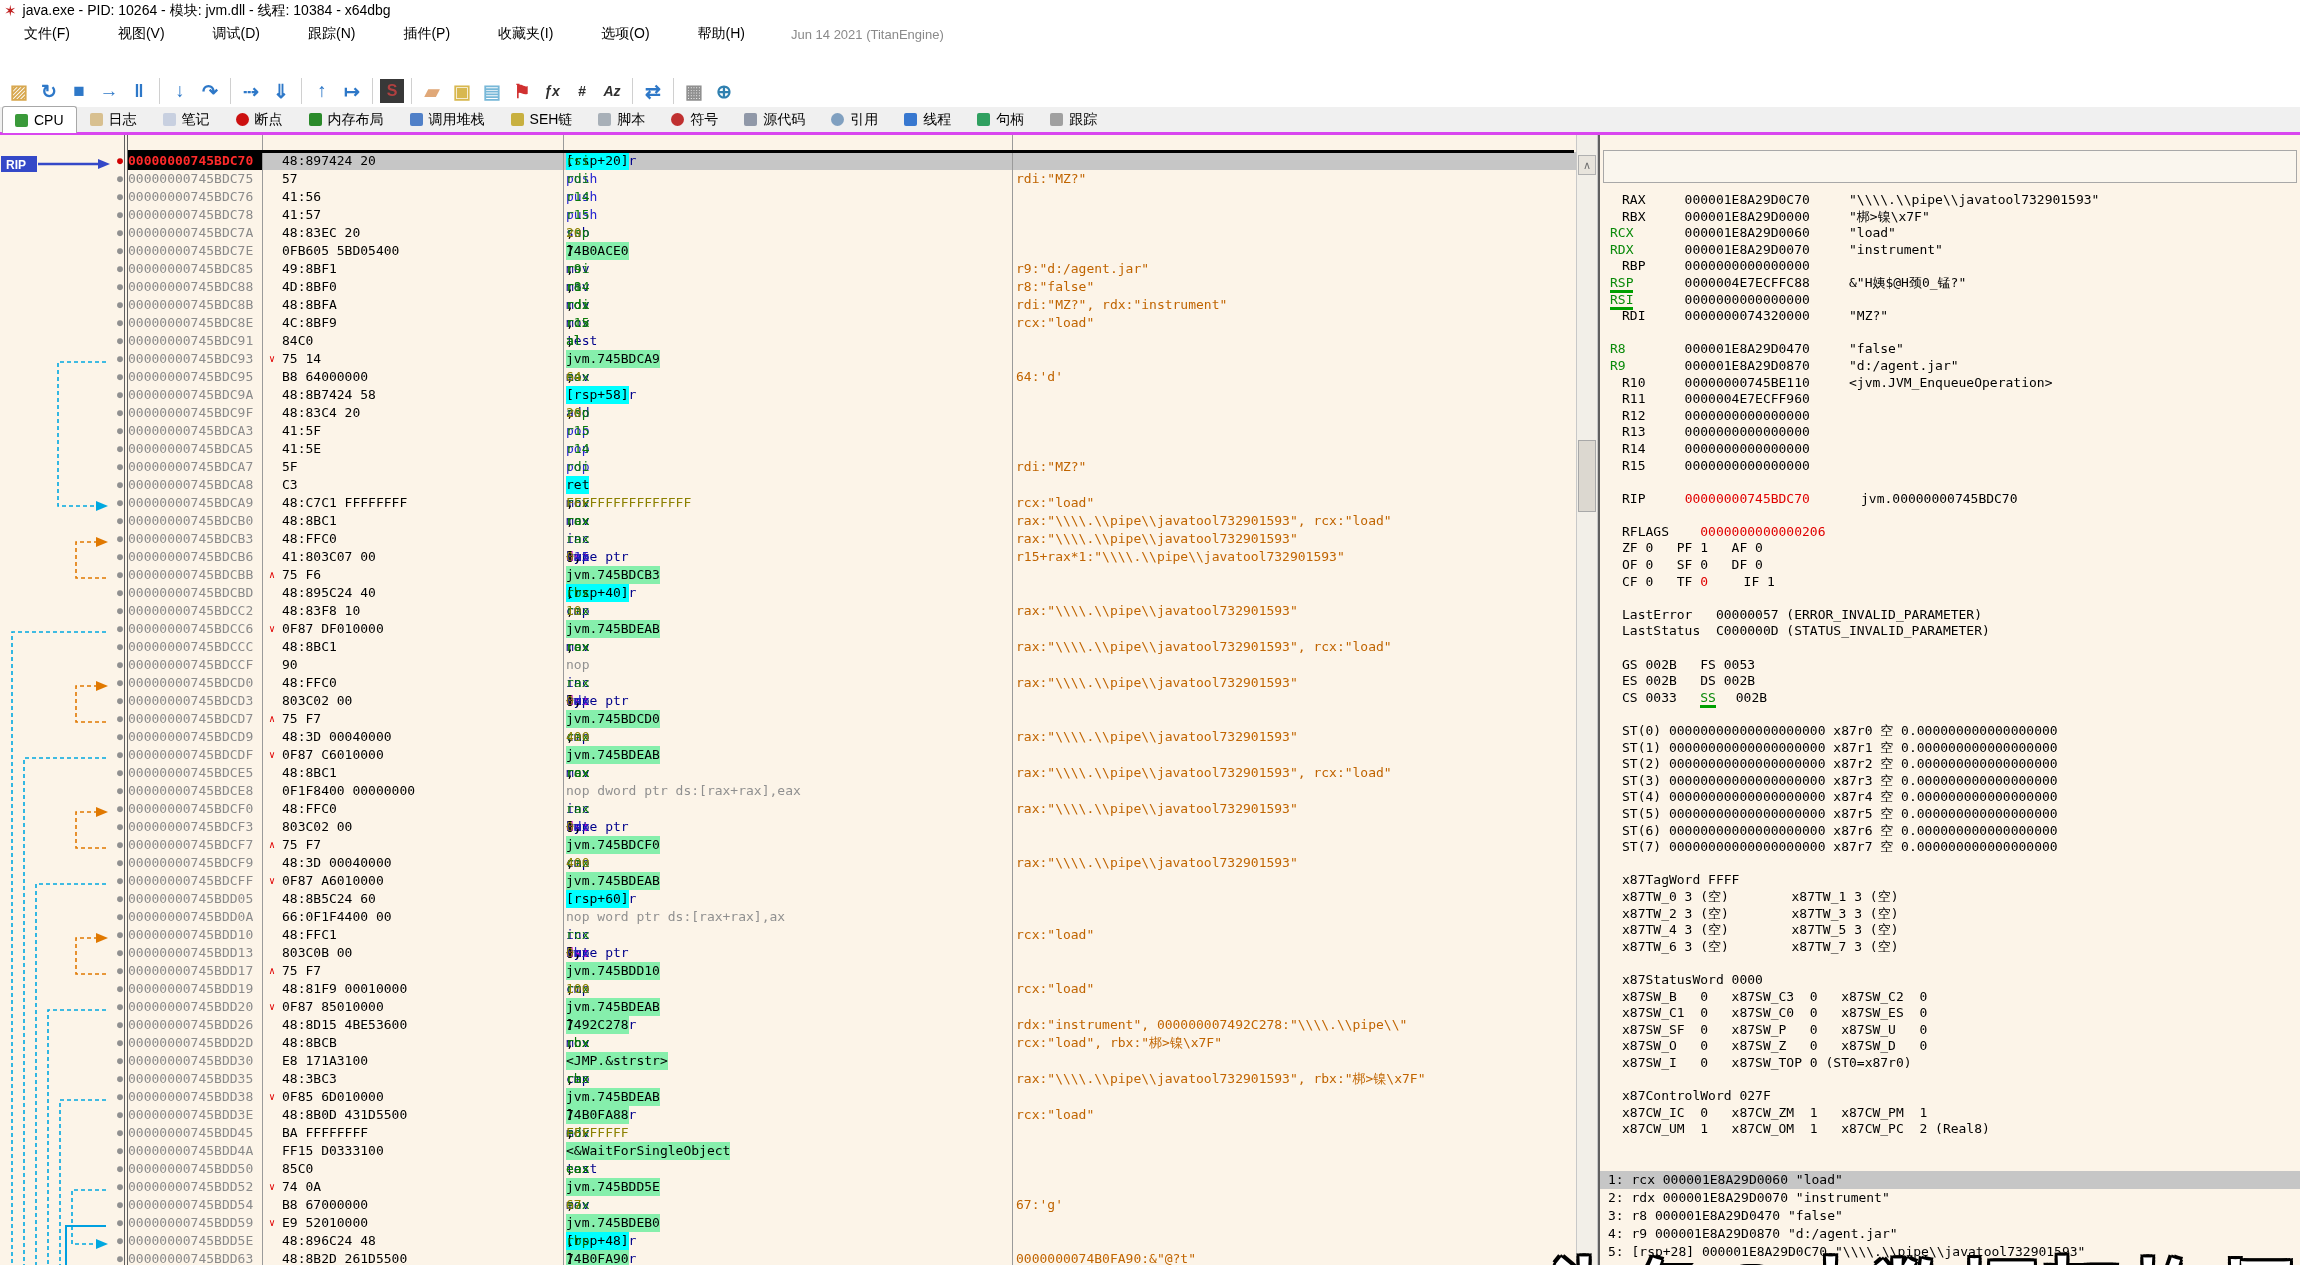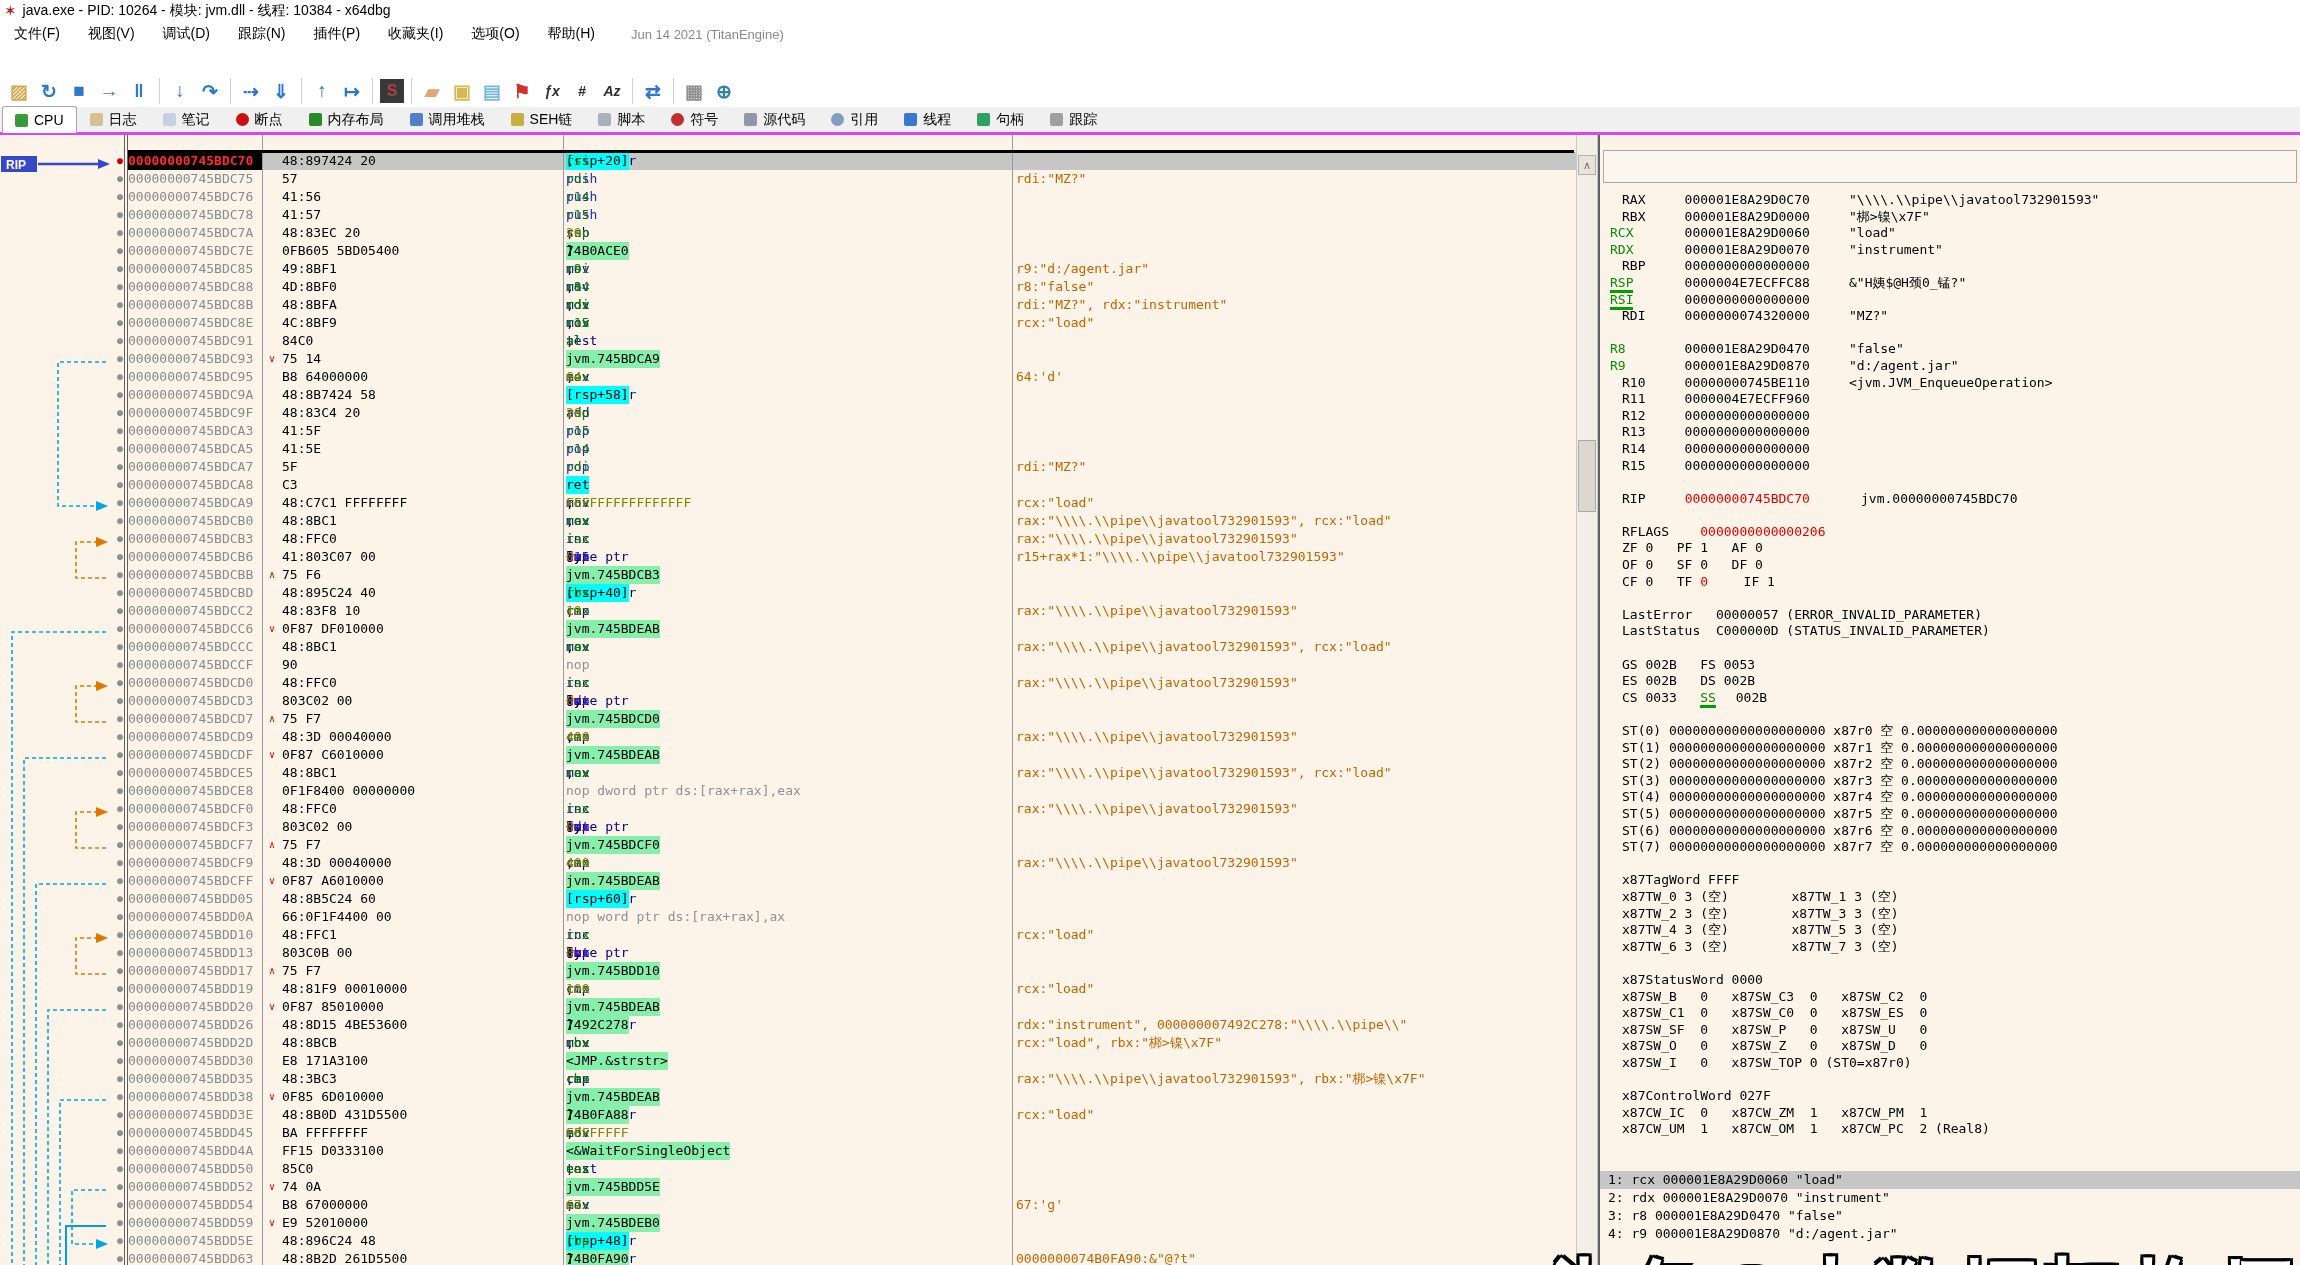--- a/index.html
+++ b/index.html
@@ -6,21 +6,21 @@
   html,body { width:2300px; height:1265px; overflow:hidden; background:#fff;
     font-family:"Liberation Sans", sans-serif; }
   .app { position:absolute; width:2300px; height:1265px; background:#fff; }
 
   
   .titlebar { position:absolute; top:0; left:0; right:0; height:22px; background:#fff;
     display:flex; align-items:center; padding-left:4px; font-size:14px; color:#000; }
   .winicon { color:#c02020; font-size:15px; margin-right:6px; }
   .menubar { position:absolute; top:22px; left:0; right:0; height:24px; background:#fff;
     display:flex; align-items:center; font-size:14px; }
-  .menubar .mi { padding:2px 14px; cursor:default; }
+  .menubar .mi { padding:2px 24px; cursor:default; }
   .menubar .date { color:#8a8a8a; margin-left:22px; font-size:13px; }
   .toolbar { position:absolute; top:46px; left:0; right:0; height:61px; background:#fff; }
   .tools { position:absolute; bottom:3px; left:6px; display:flex; align-items:center; gap:4px; }
   .tbtn { width:26px; height:26px; display:flex; align-items:center; justify-content:center;
     font-size:19px; font-weight:bold; }
   .tbtn.small { font-size:14px; font-style:italic; }
   .tsep { width:1px; height:26px; background:#d0d0d0; margin:0 3px; }
   .tbtn.sdark { background:#383838; color:#b04040; font-size:16px; width:24px; height:24px; }
 
   .tabbar { position:absolute; top:107px; left:0; right:0; height:28px; background:#f0f0f0;
@@ -311,19 +311,20 @@
     </div>
 
     <div class="regs">
       <div class="regtools"></div>
       <div class="reglines" id="reg-lines"><div class="rline"><span class="rg-k">RAX     000001E8A29D0C70     "\\\\.\\pipe\\javatool732901593"</span></div><div class="rline"><span class="rg-k">RBX     000001E8A29D0000     "梆&gt;镍\x7F"</span></div><div class="rline"><span class="rg-g">RCX</span><span class="rg-k">     000001E8A29D0060     "load"</span></div><div class="rline"><span class="rg-g">RDX</span><span class="rg-k">     000001E8A29D0070     "instrument"</span></div><div class="rline"><span class="rg-k">RBP     0000000000000000</span></div><div class="rline"><span class="rg-gu">RSP</span><span class="rg-k">     0000004E7ECFFC88     &amp;"H姨$@H颈0_锰?"</span></div><div class="rline"><span class="rg-gu">RSI</span><span class="rg-k">     0000000000000000</span></div><div class="rline"><span class="rg-k">RDI     0000000074320000     "MZ?"</span></div><div class="rline">&nbsp;</div><div class="rline"><span class="rg-g">R8</span><span class="rg-k">      000001E8A29D0470     "false"</span></div><div class="rline"><span class="rg-g">R9</span><span class="rg-k">      000001E8A29D0870     "d:/agent.jar"</span></div><div class="rline"><span class="rg-k">R10     00000000745BE110     &lt;jvm.JVM_EnqueueOperation&gt;</span></div><div class="rline"><span class="rg-k">R11     0000004E7ECFF960</span></div><div class="rline"><span class="rg-k">R12     0000000000000000</span></div><div class="rline"><span class="rg-k">R13     0000000000000000</span></div><div class="rline"><span class="rg-k">R14     0000000000000000</span></div><div class="rline"><span class="rg-k">R15     0000000000000000</span></div><div class="rline">&nbsp;</div><div class="rline"><span class="rg-k">RIP     </span><span class="rg-r">00000000745BDC70</span><span class="rg-k">     jvm.00000000745BDC70</span></div><div class="rline">&nbsp;</div><div class="rline"><span class="rg-k">RFLAGS    </span><span class="rg-r">0000000000000206</span></div><div class="rline"><span class="rg-k">ZF 0   PF 1   AF 0</span></div><div class="rline"><span class="rg-k">OF 0   SF 0   DF 0</span></div><div class="rline"><span class="rg-k">CF 0   TF </span><span class="rg-r">0</span><span class="rg-k">   IF 1</span></div><div class="rline">&nbsp;</div><div class="rline"><span class="rg-k">LastError   00000057 (ERROR_INVALID_PARAMETER)</span></div><div class="rline"><span class="rg-k">LastStatus  C000000D (STATUS_INVALID_PARAMETER)</span></div><div class="rline">&nbsp;</div><div class="rline"><span class="rg-k">GS 002B   FS 0053</span></div><div class="rline"><span class="rg-k">ES 002B   DS 002B</span></div><div class="rline"><span class="rg-k">CS 0033   </span><span class="rg-gu">SS</span><span class="rg-k"> 002B</span></div><div class="rline">&nbsp;</div><div class="rline"><span class="rg-k">ST(0) 00000000000000000000 x87r0 空 0.000000000000000000</span></div><div class="rline"><span class="rg-k">ST(1) 00000000000000000000 x87r1 空 0.000000000000000000</span></div><div class="rline"><span class="rg-k">ST(2) 00000000000000000000 x87r2 空 0.000000000000000000</span></div><div class="rline"><span class="rg-k">ST(3) 00000000000000000000 x87r3 空 0.000000000000000000</span></div><div class="rline"><span class="rg-k">ST(4) 00000000000000000000 x87r4 空 0.000000000000000000</span></div><div class="rline"><span class="rg-k">ST(5) 00000000000000000000 x87r5 空 0.000000000000000000</span></div><div class="rline"><span class="rg-k">ST(6) 00000000000000000000 x87r6 空 0.000000000000000000</span></div><div class="rline"><span class="rg-k">ST(7) 00000000000000000000 x87r7 空 0.000000000000000000</span></div><div class="rline">&nbsp;</div><div class="rline"><span class="rg-k">x87TagWord FFFF</span></div><div class="rline"><span class="rg-k">x87TW_0 3 (空)        x87TW_1 3 (空)</span></div><div class="rline"><span class="rg-k">x87TW_2 3 (空)        x87TW_3 3 (空)</span></div><div class="rline"><span class="rg-k">x87TW_4 3 (空)        x87TW_5 3 (空)</span></div><div class="rline"><span class="rg-k">x87TW_6 3 (空)        x87TW_7 3 (空)</span></div><div class="rline">&nbsp;</div><div class="rline"><span class="rg-k">x87StatusWord 0000</span></div><div class="rline"><span class="rg-k">x87SW_B   0   x87SW_C3  0   x87SW_C2  0</span></div><div class="rline"><span class="rg-k">x87SW_C1  0   x87SW_C0  0   x87SW_ES  0</span></div><div class="rline"><span class="rg-k">x87SW_SF  0   x87SW_P   0   x87SW_U   0</span></div><div class="rline"><span class="rg-k">x87SW_O   0   x87SW_Z   0   x87SW_D   0</span></div><div class="rline"><span class="rg-k">x87SW_I   0   x87SW_TOP 0 (ST0=x87r0)</span></div><div class="rline">&nbsp;</div><div class="rline"><span class="rg-k">x87ControlWord 027F</span></div><div class="rline"><span class="rg-k">x87CW_IC  0   x87CW_ZM  1   x87CW_PM  1</span></div><div class="rline"><span class="rg-k">x87CW_UM  1   x87CW_OM  1   x87CW_PC  2 (Real8)</span></div></div>
       <div class="args" id="arg-rows">
           <div class="arow sel">1: rcx 000001E8A29D0060 "load"</div>
           <div class="arow">2: rdx 000001E8A29D0070 "instrument"</div>
           <div class="arow">3: r8 000001E8A29D0470 "false"</div>
           <div class="arow">4: r9 000001E8A29D0870 "d:/agent.jar"</div>
+          <div class="arow">5: [rsp+28] 000001E8A29D0C70 "\\\\.\\pipe\\javatool732901593"</div>
         </div>
     </div>
 
     <div class="watermark">头条@大数据架构师</div>
   </div>
 
 </div>
 
 </body></html>

